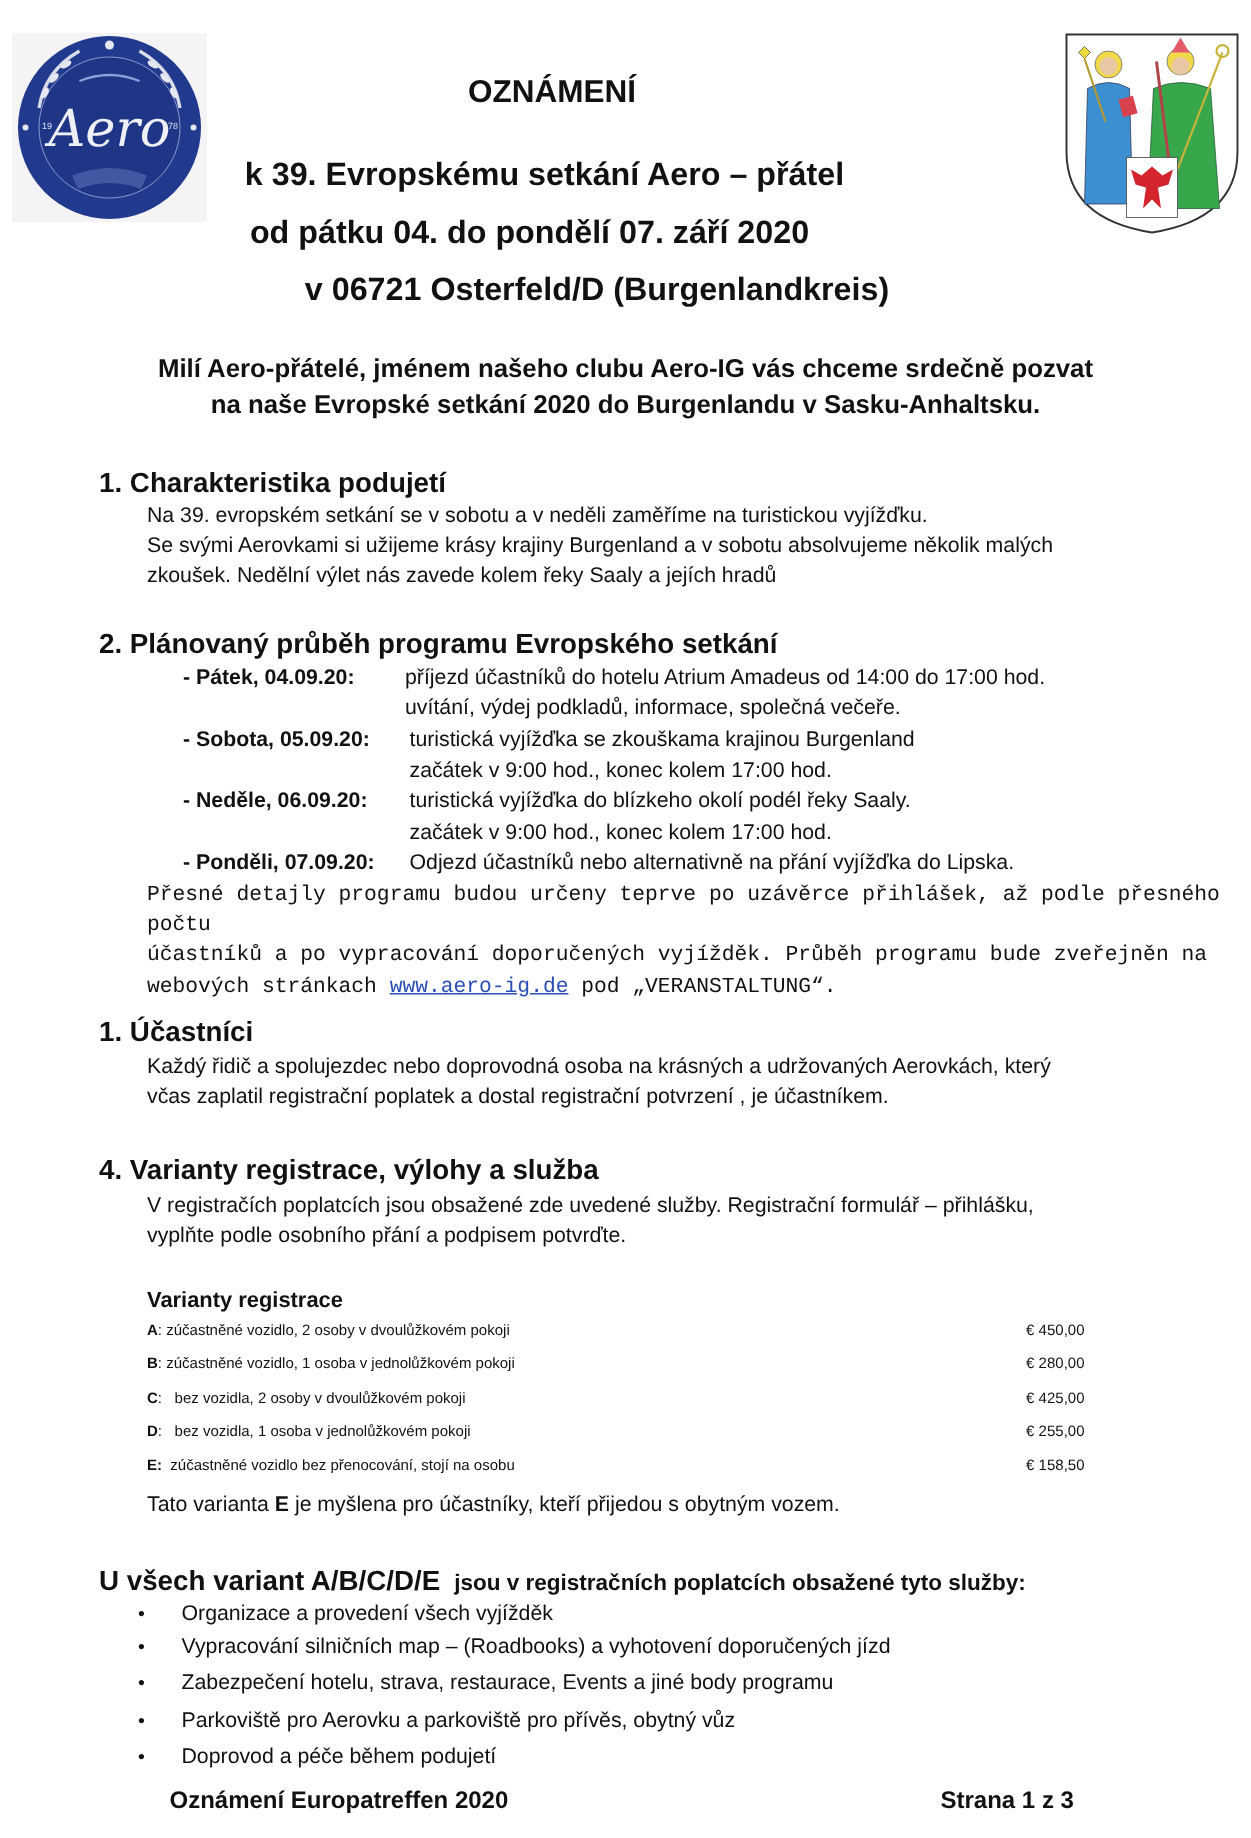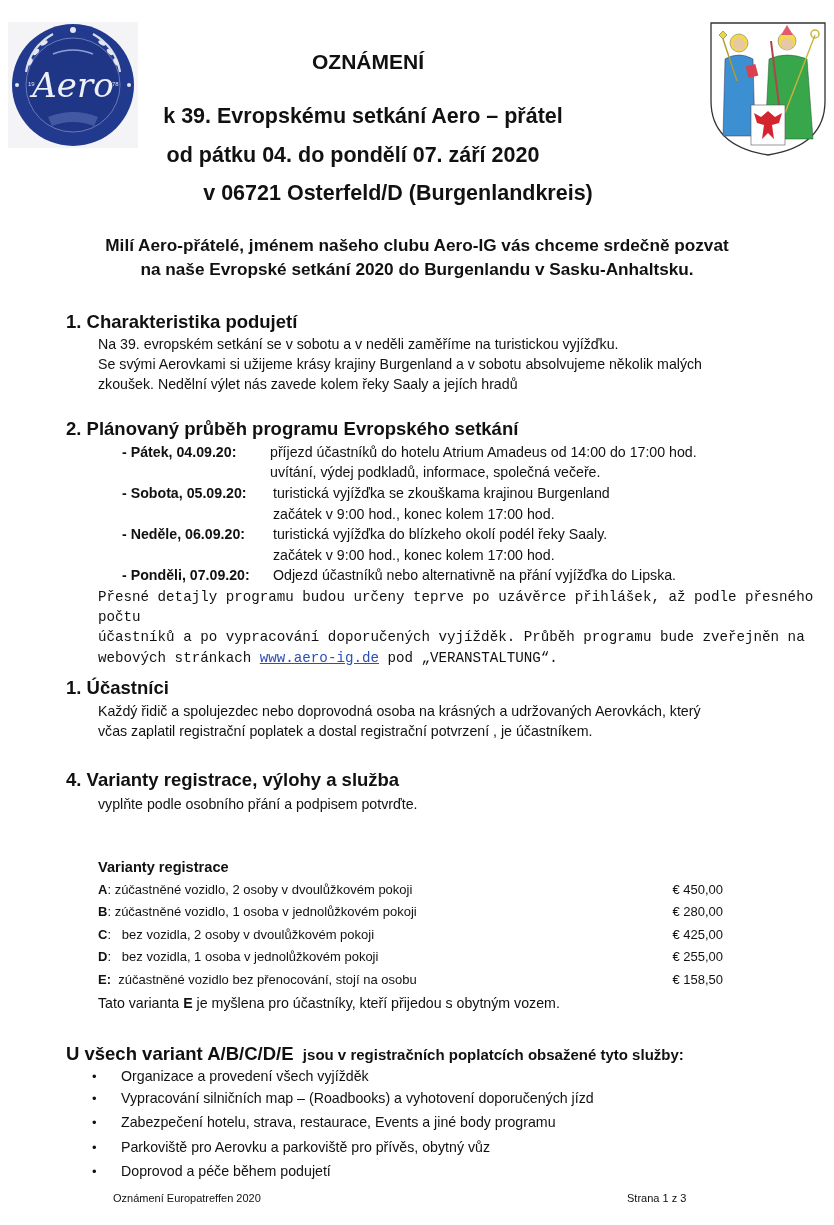--- a/index.html
+++ b/index.html
@@ -13,25 +13,25 @@
   .t2 { top:104px; font-size:21.5px; left:-5px; }
   .t3 { top:143px; font-size:21.5px; left:-15px; }
   .t4 { top:181px; font-size:21.5px; left:30px; }
   .intro { left:0; width:834px; text-align:center; font-weight:bold; font-size:17.2px; line-height:24px; top:233px; }
   .h { left:66px; font-weight:bold; font-size:18.5px; }
   .p { font-size:14.2px; line-height:20.2px; }
   .indent { left:98px; }
   .sched-row { position:absolute; font-size:14.2px; white-space:nowrap; }
   .sched-day { font-weight:bold; }
   a.link { color:#2b4fb5; text-decoration:underline; }
-  .var-row { position:absolute; left:98px; width:625px; font-size:13px; display:flex; justify-content:space-between; white-space:nowrap; }
+  .var-row { position:absolute; left:98px; width:625px; font-size:10px; display:flex; justify-content:space-between; white-space:nowrap; }
   .var-row b { font-weight:bold; }
   .bullet-row { position:absolute; left:92px; font-size:14.2px; white-space:nowrap; }
   .bullet-row .dot { display:inline-block; width:29px; font-size:13px; }
-  .footer { font-size:11px; top:1192px; }
+  .footer { font-size:16px; top:1192px;font-weight:bold; }
 </style>
 </head>
 <body>
 
 <div class="abs logo-left">
   <svg width="130" height="126" viewBox="0 0 130 126">
     <rect x="0" y="0" width="130" height="126" fill="#f4f4f6"></rect>
     <circle cx="65" cy="63" r="61" fill="#223a8e"></circle>
     <circle cx="65" cy="63" r="47" fill="#1f3586" stroke="#9aa6d6" stroke-width="0.6"></circle>
     <g stroke="#d9dde9" stroke-width="2.2" fill="none">
@@ -125,20 +125,21 @@
 </div>
 
 <div class="abs h" style="top:677px;">1. Účastníci</div>
 <div class="abs p indent" style="top:701px;">
   <div>Každý řidič a spolujezdec nebo doprovodná osoba na krásných a udržovaných Aerovkách, který</div>
   <div>včas zaplatil registrační poplatek a dostal registrační potvrzení , je účastníkem.</div>
 </div>
 
 <div class="abs h" style="top:769px;">4. Varianty registrace, výlohy a služba</div>
 <div class="abs p indent" style="top:794px;">
+  <div>V registračích poplatcích jsou obsažené zde uvedené služby. Registrační formulář – přihlášku,</div>
   <div>vyplňte podle osobního přání a podpisem potvrďte.</div>
 </div>
 
 <div class="abs indent" style="top:859px; font-size:14.6px; font-weight:bold;">Varianty registrace</div>
 
 <div class="var-row" style="top:882px;">
   <span style="white-space:pre;"><b>A</b><span>: </span><span>zúčastněné vozidlo, 2 osoby v dvoulůžkovém pokoji</span></span>
   <span>€ 450,00</span>
 </div>
 <div class="var-row" style="top:904px;">

